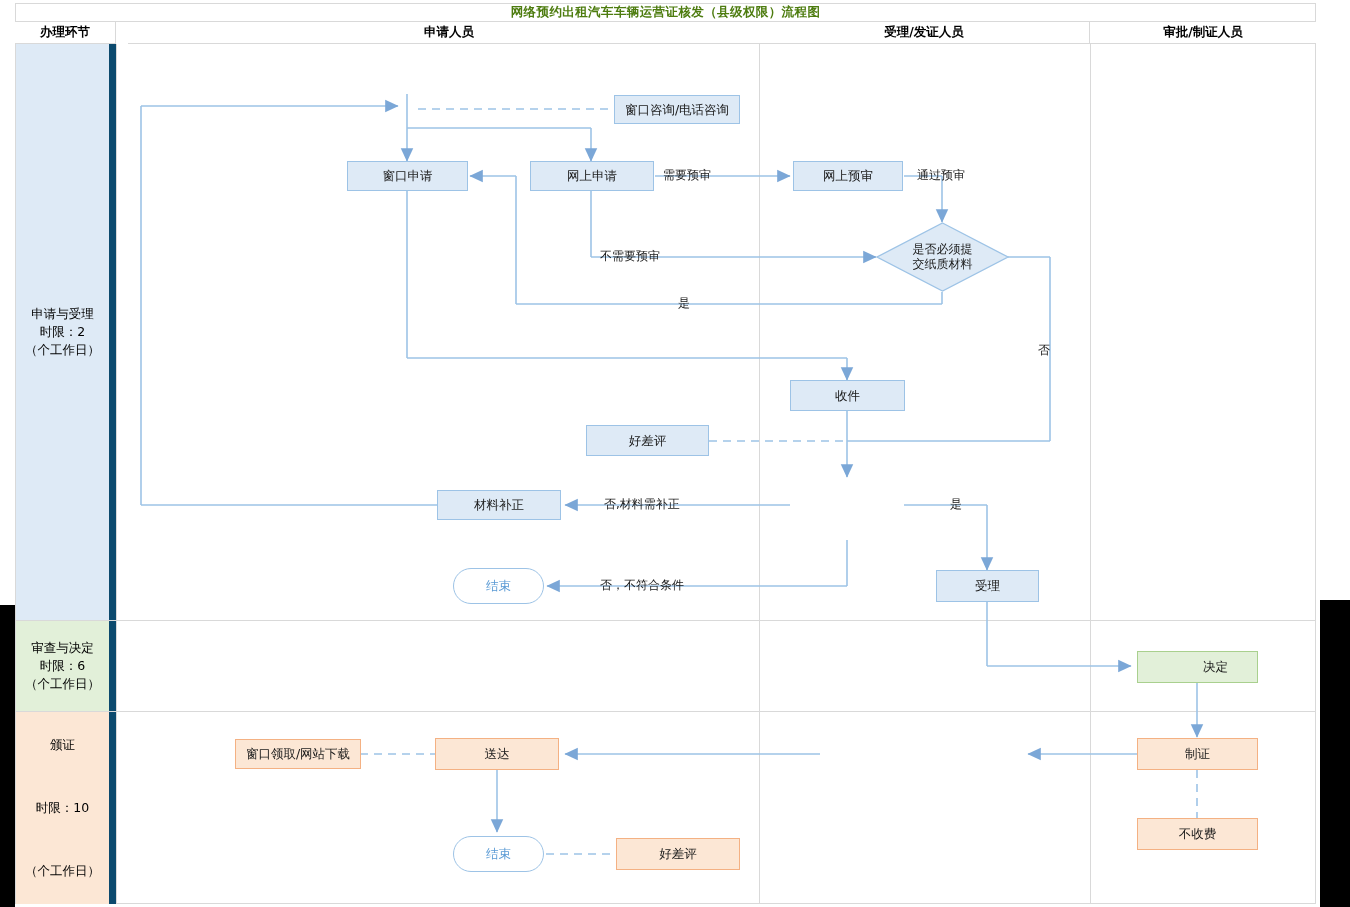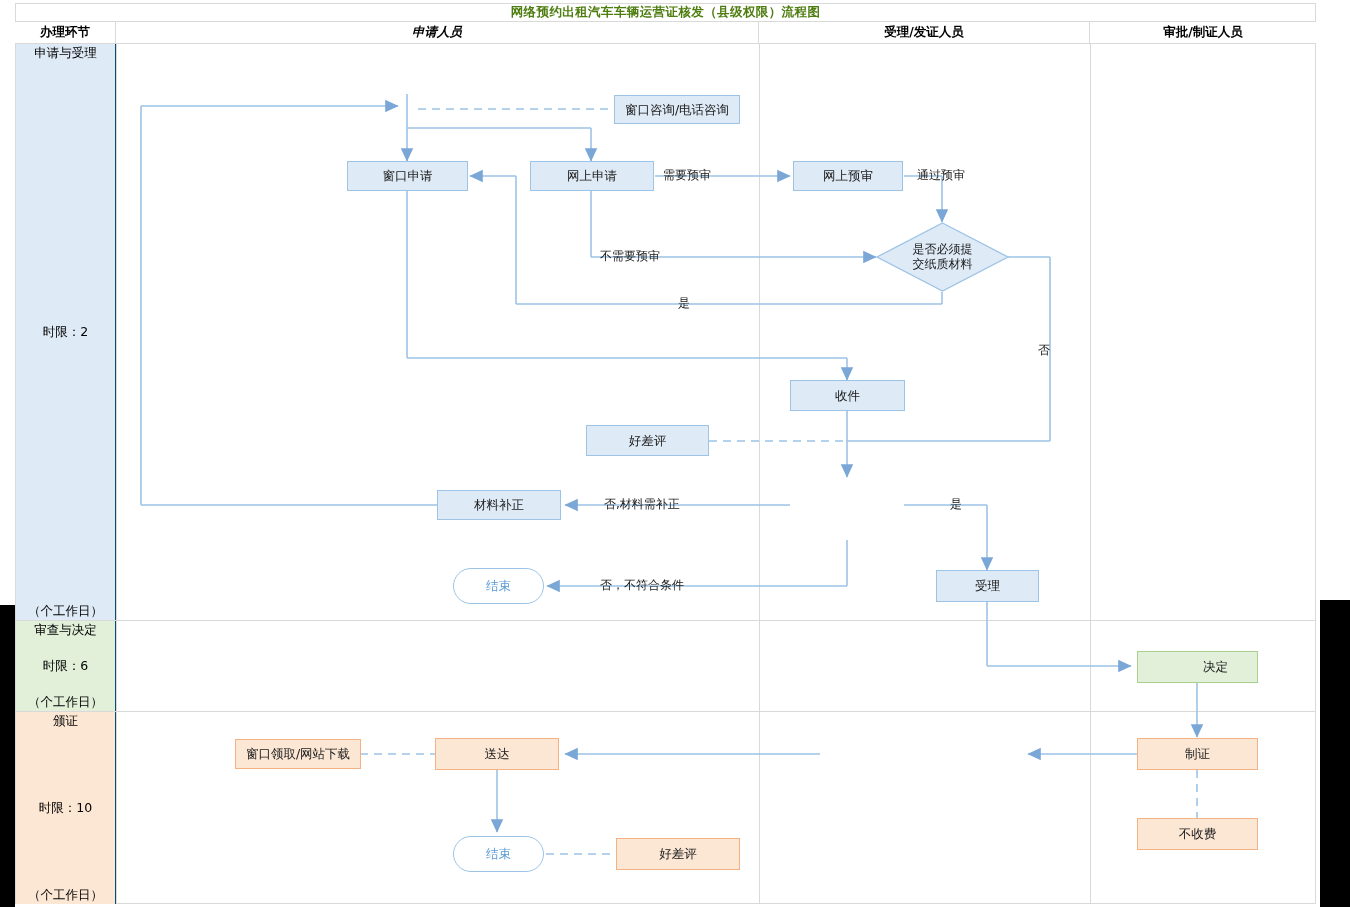--- a/index.html
+++ b/index.html
@@ -21,22 +21,22 @@
     border-right:1px solid #d9d9d9;border-bottom:1px solid #d9d9d9;
     display:flex;align-items:center;justify-content:center;background:#fff;}
   .hcell span{font-size:12.5px;font-weight:bold;color:#000;}
 
   
   .vsep{position:absolute;width:1px;background:#d9d9d9;}
   .hsep{position:absolute;height:1px;background:#d9d9d9;}
 
   
   .stage{position:absolute;left:16px;box-sizing:border-box;
-    display:flex;flex-direction:column;align-items:center;justify-content:space-between;
-    border-right:1px solid #0c4a6e;}
+    display:flex;flex-direction:column;align-items:center;justify-content:center;
+    border-right:7px solid #0c4a6e;}
   .stage div{font-size:12.5px;color:#000;line-height:18px;text-align:center;white-space:nowrap;}
 
   
   .node{position:absolute;box-sizing:border-box;display:flex;align-items:center;justify-content:center;
         text-align:center;font-size:12.5px;line-height:16px;}
   .n-blue{background:#deeaf6;border:1px solid #9dc3e6;color:#1a1a1a;}
   .n-green{background:#e2f0d9;border:1px solid #a9d08e;color:#1a1a1a;}
   .n-orange{background:#fce7d5;border:1px solid #f4b183;color:#1a1a1a;}
   .n-term{background:#ffffff;border:1px solid #9dc3e6;color:#5b9bd5;border-radius:19px;}
   .n-diamond{background:transparent;border:0;color:#1a1a1a;}
@@ -60,21 +60,21 @@
   <div class="sheet"></div>
 
   <div class="title-row">
     <span>网络预约出租汽车车辆运营证核发（县级权限）流程图</span>
   </div>
 
   <div class="head-row">
     <div class="hcell" style="left:0px;width:101px;">
       <span>办理环节</span>
     </div>
-    <div class="hcell" style="left:101px;width:643px;font-style:italic;">
+    <div class="hcell" style="left:113px;width:643px;">
       <span>申请人员</span>
     </div>
     <div class="hcell" style="left:744px;width:331px;">
       <span>受理/发证人员</span>
     </div>
     <div class="hcell" style="left:1075px;width:226px;border-right:0;">
       <span>审批/制证人员</span>
     </div>
   </div>
 
@@ -88,21 +88,21 @@
   <div class="stage" style="top:44px;width:100px;height:576px;background:#deeaf6;">
     <div>申请与受理</div>
     <div>时限：2</div>
     <div>（个工作日）</div>
   </div>
   <div class="stage" style="top:621px;width:100px;height:90px;background:#e2f0d9;">
     <div>审查与决定</div>
     <div>时限：6</div>
     <div>（个工作日）</div>
   </div>
-  <div class="stage" style="top:712px;width:100px;height:192px;background:#fce7d5;">
+  <div class="stage" style="top:712px;width:100px;height:192px;background:#fce7d5;gap:45px;">
     <div>颁证</div>
     <div>时限：10</div>
     <div>（个工作日）</div>
   </div>
 
   <svg class="links" viewBox="0 0 1350 907">
     <defs>
       <marker id="ar" markerWidth="9" markerHeight="9" refX="8" refY="4.5" orient="auto">
         <path d="M0,0.6 L8.4,4.5 L0,8.4 z" fill="#7ba7d7"></path>
       </marker>

